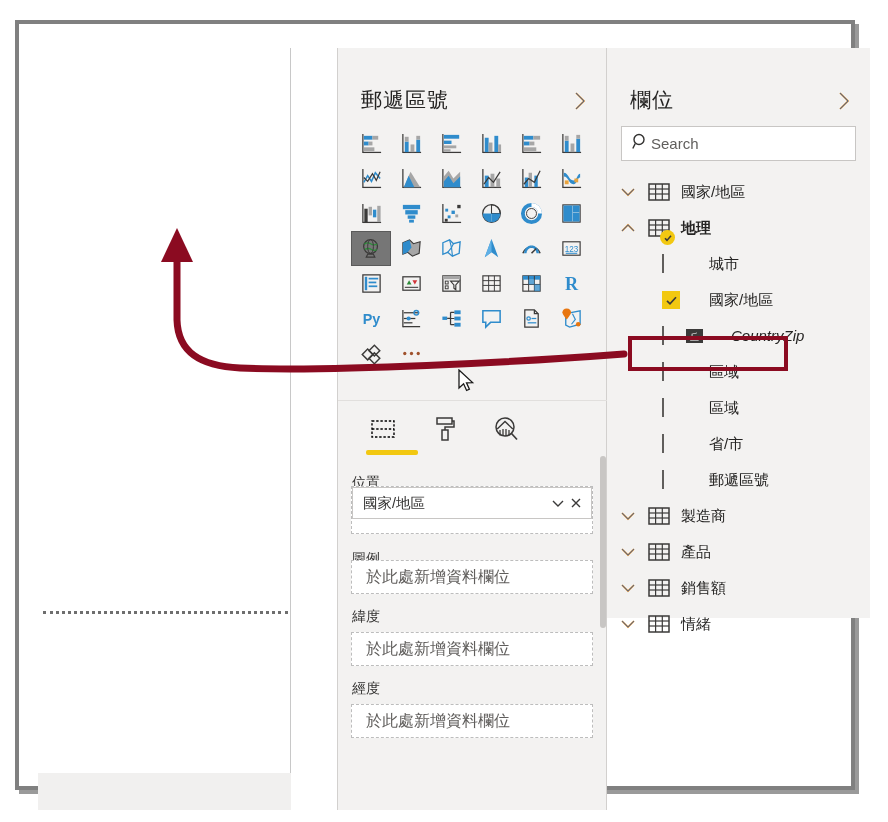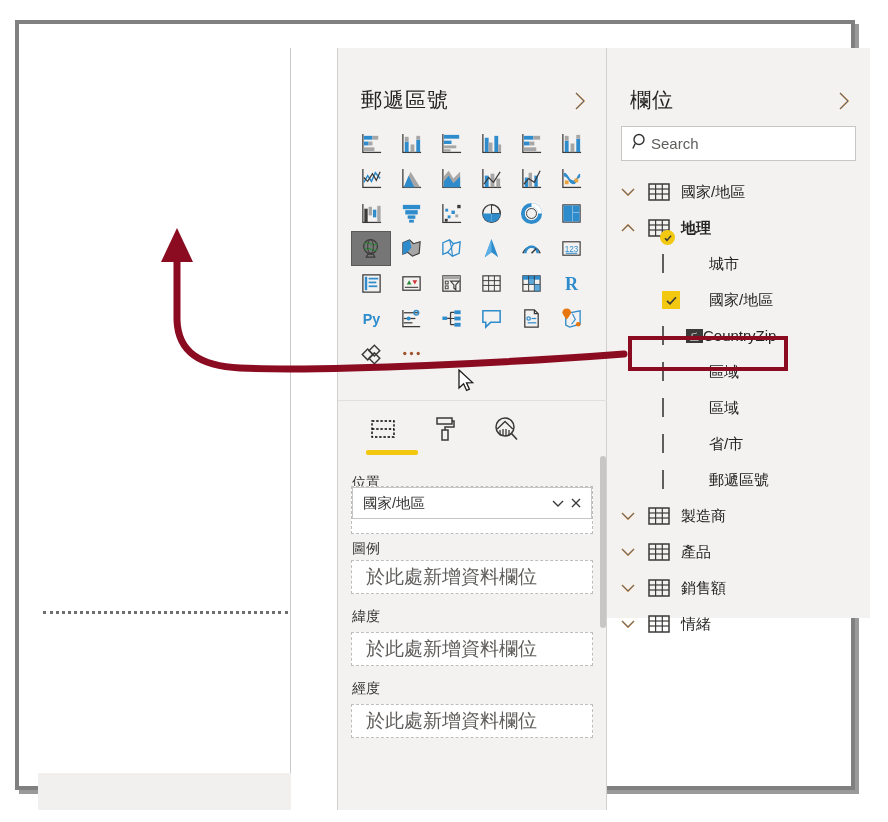--- a/index.html
+++ b/index.html
@@ -100,21 +100,21 @@
     display:flex; align-items:center;
   }
   .well-box.filled { height:48px; padding-top:0; align-items:flex-start; }
   .well-chip {
     position:absolute; left:14px; width:240px; height:32px;
     background:#ffffff; border:1px solid #c8c6c4;
     display:flex; align-items:center; padding:0 6px 0 10px;
   }
   .well-chip-text { font-size:14.5px; color:#323130; flex:1; }
   .chip-ico { width:18px; height:18px; display:flex; align-items:center; justify-content:center; }
-  .well-placeholder { font-size:19px; color:#605e5c; padding-left:14px; }
+  .well-placeholder { font-size:16px; color:#605e5c; padding-left:14px; }
 
   .viz-scrollbar {
     position:absolute; left:262px; top:408px; width:6px; height:172px;
     background:#c8c6c4; border-radius:3px;
   }
 
   
   .fields-pane {
     position:absolute; left:588px; top:24px; width:263px; height:570px;
     background:#f3f2f1;
@@ -127,21 +127,21 @@
   .search-text { font-size:15px; color:#605e5c; margin-left:2px; }
 
   .field-list { position:absolute; left:0; top:126px; width:263px; }
   .f-row { position:relative; height:36px; display:flex; align-items:center; }
   .f-chev { position:absolute; left:13px; top:11px; width:16px; height:14px; }
   .f-tableico { position:absolute; left:41px; top:8px; width:22px; height:20px; }
   .f-name { position:absolute; left:74px; font-size:15px; color:#252423; line-height:36px; top:0; }
   .f-name.bold { font-weight:bold; }
   .f-check { position:absolute; left:55px; top:9px; width:18px; height:18px; }
   .f-childname { position:absolute; left:102px; font-size:15px; color:#252423; line-height:36px; top:0; }
-  .f-childname.shift { left:96px; }
+  .f-childname.shift { left:124px;font-style:italic; }
   .f-hierico { position:absolute; left:78px; top:9px; width:19px; height:18px; }
   .cb {
     width:18px; height:18px; border:1.6px solid #605e5c; background:#ffffff;
   }
   .cb.checked { background:#f2c811; border-color:#f2c811; display:flex; align-items:center; justify-content:center; }
   .table-badge {
     position:absolute; left:53px; top:20px; width:15px; height:15px; border-radius:50%;
     background:#f2c811; display:flex; align-items:center; justify-content:center;
   }
 
@@ -570,21 +570,21 @@
               <svg width="16" height="16" viewBox="0 0 16 16">
                 <path d="M3 6 L8 11 L13 6" fill="none" stroke="#3b3a39" stroke-width="1.4"></path>
               </svg>
             </span>
             <span class="chip-ico">
               <svg width="16" height="16" viewBox="0 0 16 16">
                 <path d="M4 4 L12 12 M12 4 L4 12" stroke="#3b3a39" stroke-width="1.4"></path>
               </svg>
             </span>
           </div>
-          <div class="well-label" style="left: 14px; top: 82px;">圖例</div>
+          <div class="well-label" style="left: 14px; top: 92px;">圖例</div>
           <div class="well-box" style="top: 102px;">
             <span class="well-placeholder">於此處新增資料欄位</span>
           </div>
           <div class="well-label" style="left: 14px; top: 150px;">緯度</div>
           <div class="well-box" style="top: 174px;">
             <span class="well-placeholder">於此處新增資料欄位</span>
           </div>
           <div class="well-label" style="left: 14px; top: 222px;">經度</div>
           <div class="well-box" style="top: 246px;">
             <span class="well-placeholder">於此處新增資料欄位</span>

